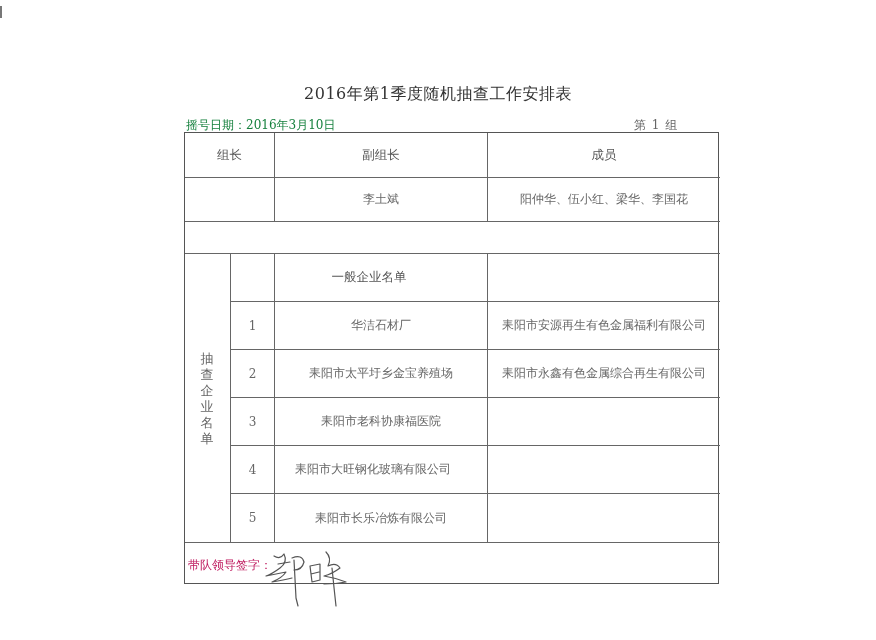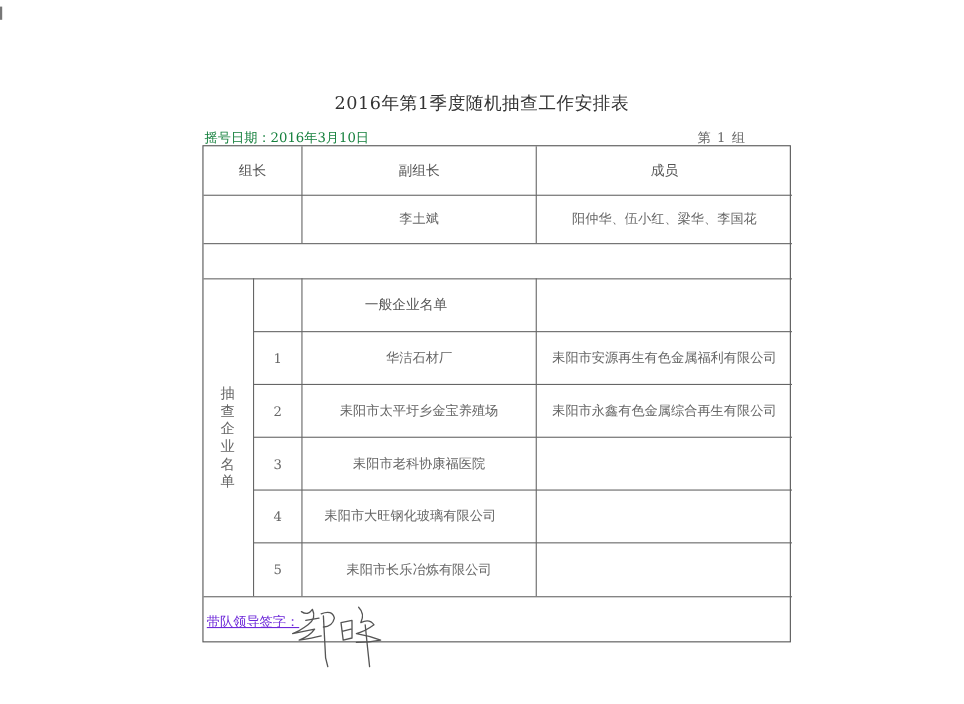--- a/index.html
+++ b/index.html
@@ -77,22 +77,21 @@
       position: absolute;
       font-size: 13px;
       color: #666;
       line-height: 16px;
       width: 16px;
       text-align: center;
     }
     .sign-label {
       position: absolute;
       font-size: 12px;
-      color: #6d28d9;
-      text-decoration: underline;
+      color: #be185d;
     }
     .signature {
       position: absolute;
     }
   </style>
 </head>
 <body>
 
 <div class="corner-mark"></div>
 

